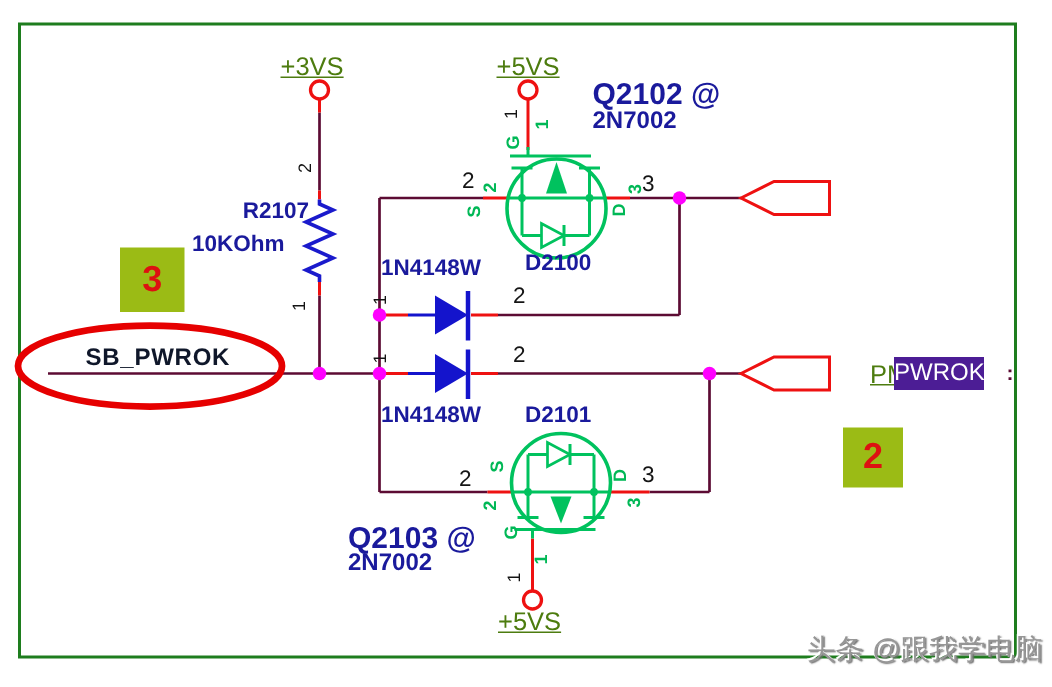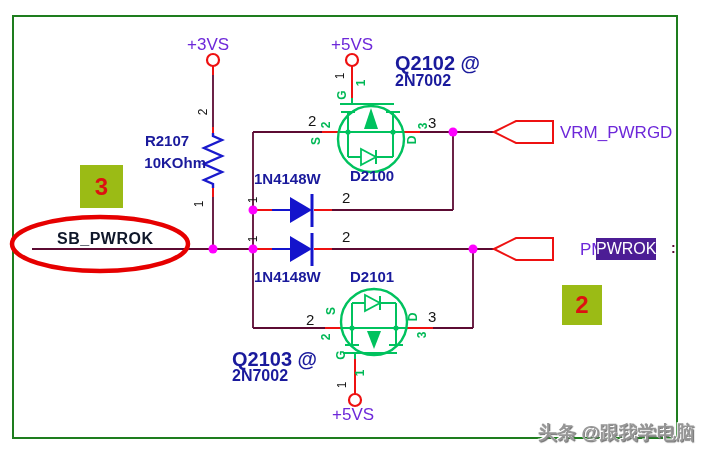--- a/index.html
+++ b/index.html
@@ -2,33 +2,33 @@
 <html><head>
 <meta charset="utf-8">
 <style>
   html,body{margin:0;padding:0;background:#ffffff;}
   .stage{position:relative;width:701px;height:458px;background:#ffffff;overflow:hidden;
          font-family:"Liberation Sans",sans-serif;}
   .frame{position:absolute;left:12px;top:15px;width:666px;height:424px;
          border:2px solid #1e7d1e;box-sizing:border-box;}
   svg.gfx{position:absolute;left:0;top:0;}
   .lbl{position:absolute;line-height:1;white-space:nowrap;}
-  .blk{color:#6d28d9;font-size:17px;}
+  .blk{color:#4d7c0f;font-size:17px;text-decoration:underline;}
   .navy{color:#1a1a9c;font-size:15px;font-weight:bold;}
   .pin{color:#141414;font-size:15px;}
   .pin-sm{color:#141414;font-size:12px;}
   .grn{color:#00b856;font-size:12px;font-weight:bold;}
   .rot{transform:rotate(-90deg);transform-origin:center center;display:inline-block;}
   .netred{color:#0f172a;font-size:16px;font-weight:600;letter-spacing:0.5px;}
   .badge{position:absolute;background:#9bbb15;color:#dd1111;font-weight:bold;font-size:24px;
          display:flex;align-items:center;justify-content:center;}
   .sel{position:absolute;background:#4c1d95;color:#ffffff;font-size:16px;
        padding:3px 0;line-height:1;}
   .cursor-mark{color:#5c0b33;font-size:14px;font-weight:bold;}
-  .wm{position:absolute;color:#969696;font-size:19px;font-weight:bold;
+  .wm{position:absolute;color:#969696;font-size:19px;font-weight:normal;
       text-shadow:-1px -1px 0 #ffffff,1px 1px 1px #6e6e6e;}
 </style>
 </head>
 <body>
 
 <div class="stage">
 
   <div class="frame"></div>
 
   <svg class="gfx" width="701" height="458" viewBox="0 0 701 458">
@@ -142,22 +142,22 @@
       <circle cx="473" cy="249" r="4.5"></circle>
     </g>
 
     <ellipse cx="100" cy="244" rx="88" ry="27" fill="none" stroke="#e60000" stroke-width="4.5"></ellipse>
   </svg>
 
   <div class="lbl blk" style="left:187px;top:36px">+3VS</div>
   <div class="lbl blk" style="left:331px;top:36px">+5VS</div>
   <div class="lbl blk" style="left:332px;top:406px">+5VS</div>
 
-  <div class="lbl navy" style="left:128px;top:133px;width:78px;text-align:center">R2107</div>
-  <div class="lbl navy" style="left:128px;top:155px;width:78px;text-align:right">10KOhm</div>
+  <div class="lbl navy" style="left:128px;top:133px;width:78px;text-align:right">R2107</div>
+  <div class="lbl navy" style="left:128px;top:155px;width:78px;text-align:left">10KOhm</div>
   <div class="lbl pin-sm rot" style="left:200px;top:106px">2</div>
   <div class="lbl pin-sm rot" style="left:196px;top:198px">1</div>
 
   <div class="lbl navy" style="left:395px;top:53px;font-size:20px">Q2102 @</div>
   <div class="lbl navy" style="left:395px;top:73px;font-size:16px">2N7002</div>
   <div class="lbl pin-sm rot" style="left:337px;top:70px">1</div>
   <div class="lbl pin" style="left:308px;top:113px">2</div>
   <div class="lbl pin" style="left:428px;top:115px">3</div>
   <div class="lbl grn rot" style="left:337px;top:89px">G</div>
   <div class="lbl grn rot" style="left:358px;top:77px">1</div>
@@ -182,21 +182,20 @@
   <div class="lbl navy" style="left:350px;top:168px">D2100</div>
   <div class="lbl pin-sm rot" style="left:250px;top:194px">1</div>
   <div class="lbl pin" style="left:342px;top:190px">2</div>
 
   <div class="lbl navy" style="left:254px;top:269px">1N4148W</div>
   <div class="lbl navy" style="left:350px;top:269px">D2101</div>
   <div class="lbl pin-sm rot" style="left:250px;top:233px">1</div>
   <div class="lbl pin" style="left:342px;top:229px">2</div>
 
   <div class="lbl netred" style="left:57px;top:231px">SB_PWROK</div>
-  <div class="lbl blk" style="left:560px;top:124px">VRM_PWRGD</div>
   <div class="lbl blk" style="left:580px;top:241px">PM_</div>
   <div class="sel" style="left:596px;top:238px">PWROK</div>
   <div class="lbl cursor-mark" style="left:671px;top:241px">:</div>
 
   <div class="badge" style="left:80px;top:165px;width:43px;height:43px">
       <span>3</span>
     </div>
   <div class="badge" style="left:562px;top:285px;width:40px;height:40px">
       <span>2</span>
     </div>

